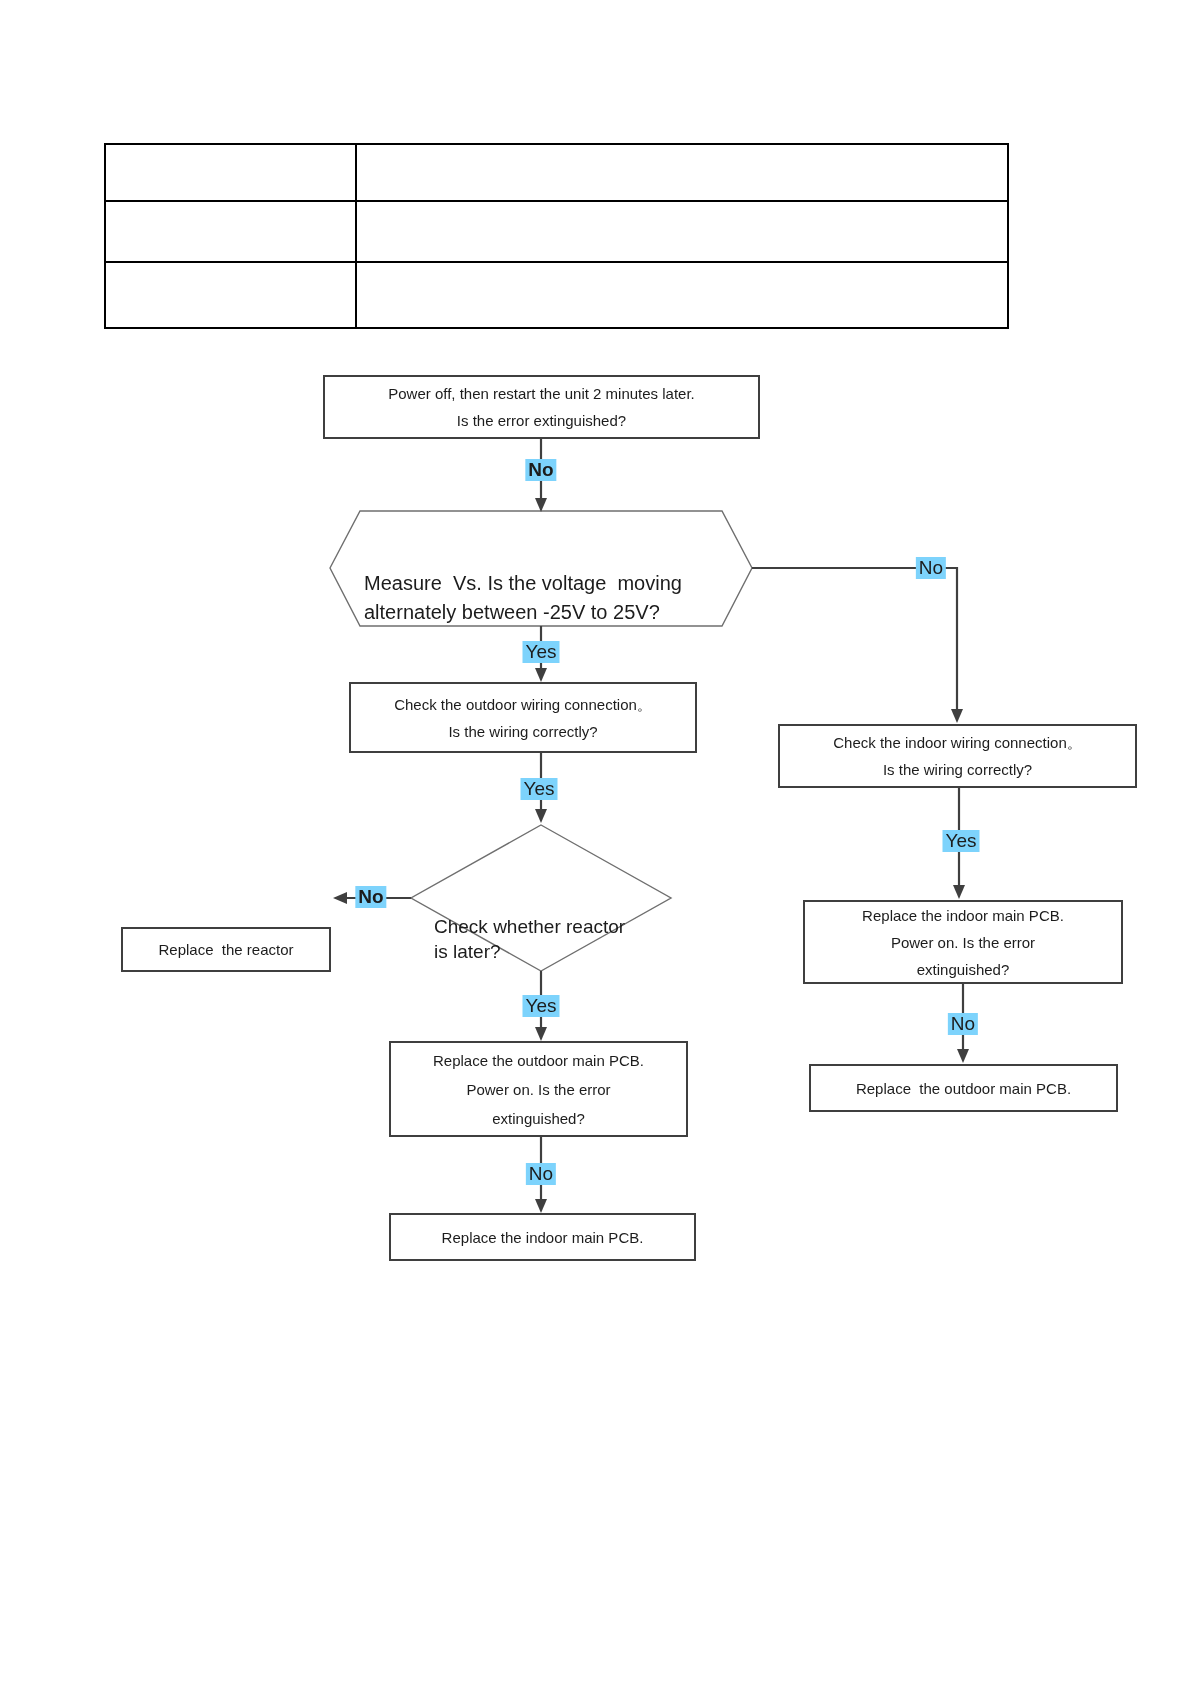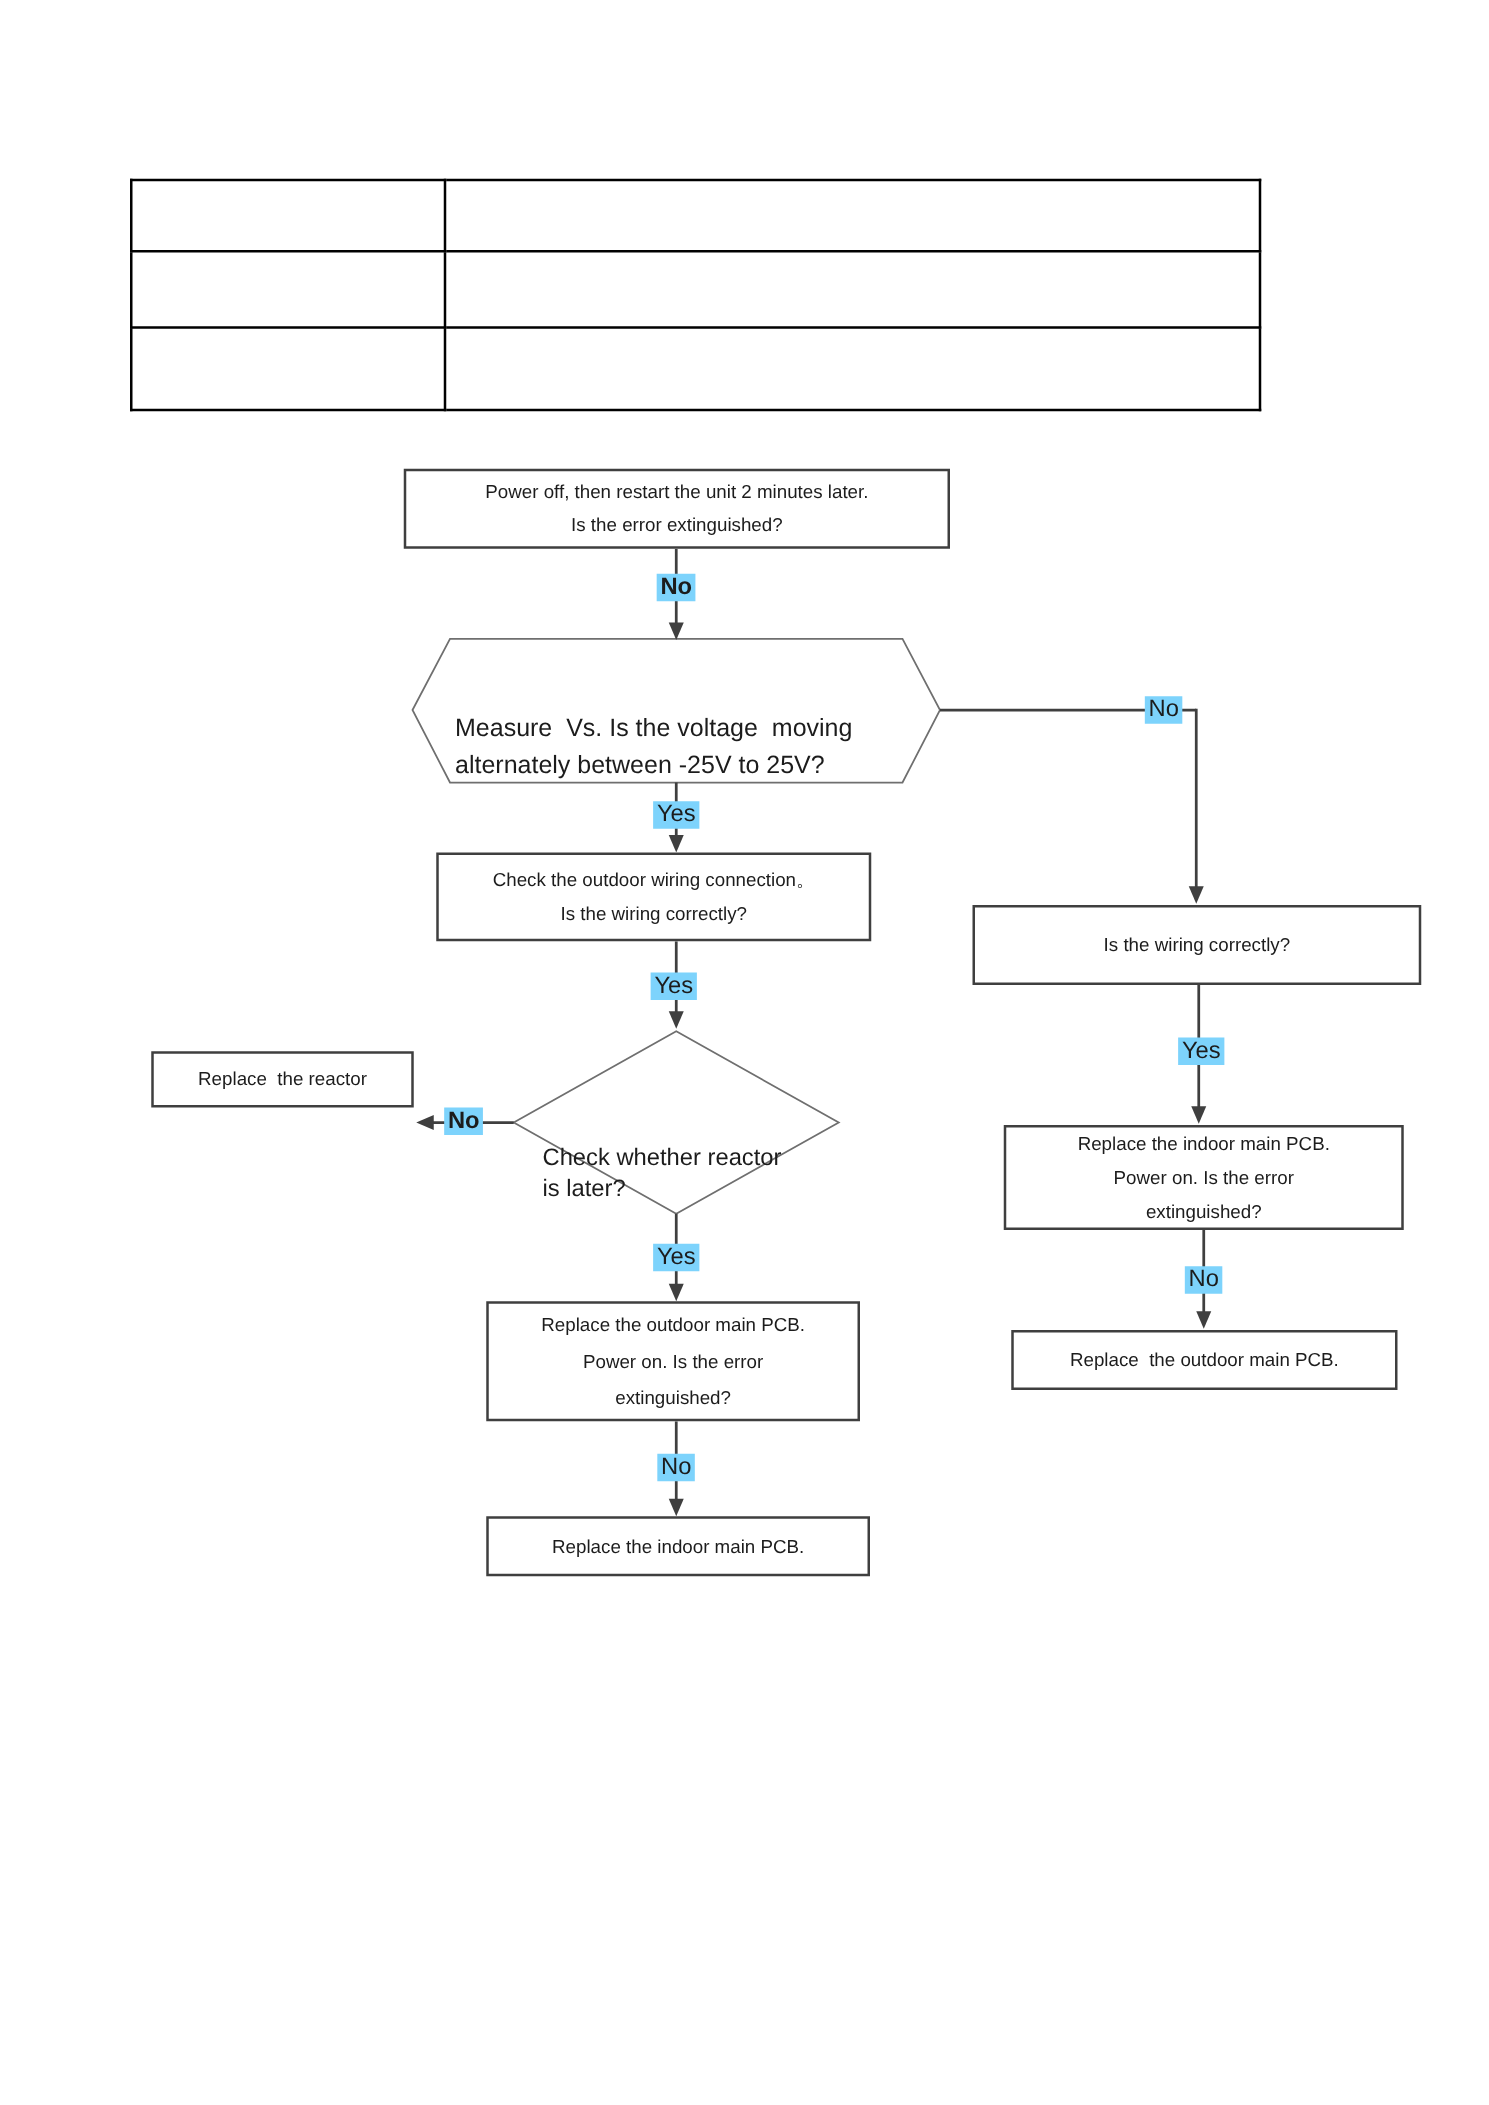--- a/index.html
+++ b/index.html
@@ -135,35 +135,36 @@
   <div class="node" style="left:323px; top:375px; width:437px; height:64px;">
     <span>Power off, then restart the unit 2 minutes later.</span>
     <span>Is the error extinguished?</span>
   </div>
 
   <div class="node" style="left:349px; top:682px; width:348px; height:71px;">
     <span>Check the outdoor wiring connection。</span>
     <span>Is the wiring correctly?</span>
   </div>
 
-  <div class="node" style="left:121px; top:841px; width:210px; height:45px;text-align:right;">
+  <div class="node" style="left:121px; top:927px; width:210px; height:45px;text-align:right;">
     <span>Replace  the reactor</span>
   </div>
 
   <div class="node" style="left:389px; top:1041px; width:299px; height:96px; line-height:29px;">
     <span>Replace the outdoor main PCB.</span>
     <span>Power on. Is the error</span>
     <span>extinguished?</span>
   </div>
 
   <div class="node" style="left:389px; top:1213px; width:307px; height:48px;">
     <span>Replace the indoor main PCB.</span>
   </div>
 
   <div class="node" style="left:778px; top:724px; width:359px; height:64px;">
+    <span>Check the indoor wiring connection。</span>
     <span>Is the wiring correctly?</span>
   </div>
 
   <div class="node" style="left:803px; top:900px; width:320px; height:84px; line-height:27px;">
     <span>Replace the indoor main PCB.</span>
     <span>Power on. Is the error</span>
     <span>extinguished?</span>
   </div>
 
   <div class="node" style="left:809px; top:1064px; width:309px; height:48px;">

